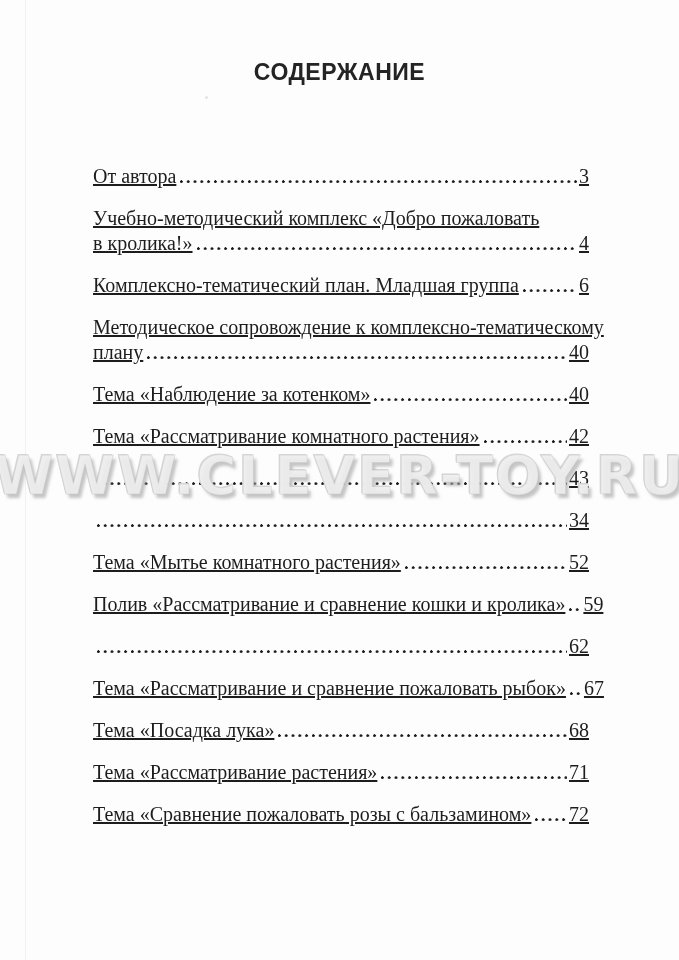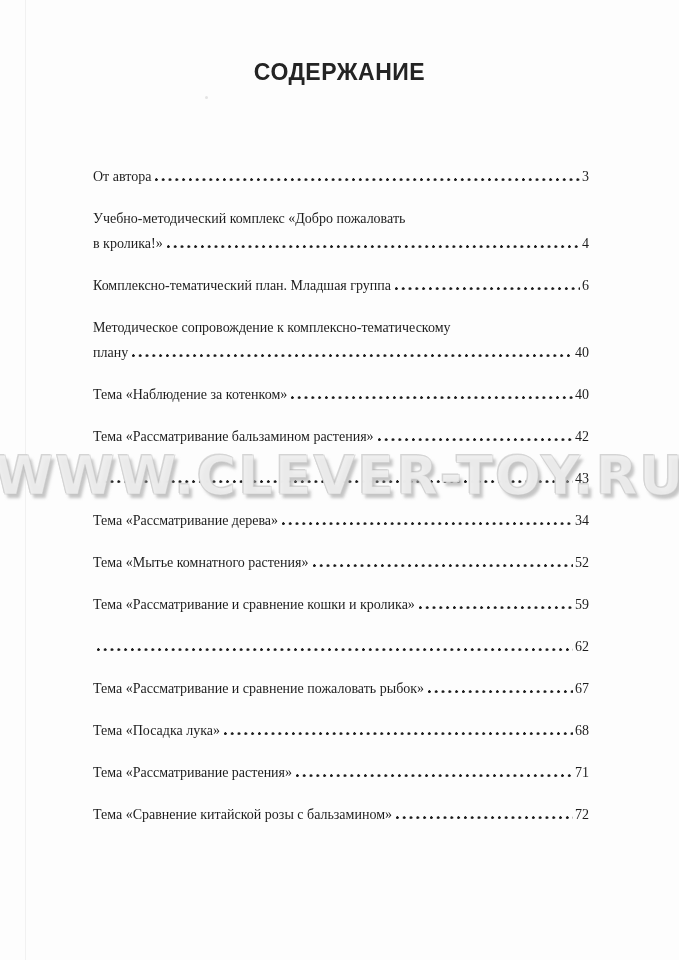--- a/index.html
+++ b/index.html
@@ -32,22 +32,23 @@
     font-family: "Liberation Sans", sans-serif;
     font-weight: bold;
     font-size: 23px;
     line-height: 28px;
     letter-spacing: 0.5px;
     color: #242424;
   }
   .toc { padding: 0 90px 0 93px; }
   .toc-entry {
     margin-bottom: 17px;
-    font-size: 14px;
+    font-size: 20px;
     line-height: 25px;
+    text-decoration: underline;
   }
   .toc-pre { white-space: nowrap; }
   .toc-pre:empty { display: none; }
   .toc-row { display: flex; align-items: baseline; }
   .toc-label { white-space: nowrap; }
   .toc-dots {
     flex: 1 1 auto;
     min-width: 12px;
     height: 3px;
     margin: 0 2px 0 4px;
@@ -124,57 +125,56 @@
     <div class="toc-row">
       <span class="toc-label">Тема «Наблюдение за котенком»</span>
       <span class="toc-dots"></span>
       <span class="toc-page">40</span>
     </div>
   </div>
 
   <div class="toc-entry">
 
     <div class="toc-row">
-      <span class="toc-label">Тема «Рассматривание бальзамином растения»</span>
+      <span class="toc-label">Тема «Рассматривание комнатного растения»</span>
       <span class="toc-dots"></span>
       <span class="toc-page">42</span>
     </div>
   </div>
 
   <div class="toc-entry">
 
     <div class="toc-row">
       <span class="toc-dots"></span>
       <span class="toc-page">43</span>
     </div>
   </div>
 
   <div class="toc-entry">
 
     <div class="toc-row">
-      <span class="toc-label">Тема «Рассматривание дерева»</span>
       <span class="toc-dots"></span>
       <span class="toc-page">34</span>
     </div>
   </div>
 
 
   <div class="toc-entry">
 
     <div class="toc-row">
       <span class="toc-label">Тема «Мытье комнатного растения»</span>
       <span class="toc-dots"></span>
       <span class="toc-page">52</span>
     </div>
   </div>
 
   <div class="toc-entry">
 
     <div class="toc-row">
-      <span class="toc-label">Тема «Рассматривание и сравнение кошки и кролика»</span>
+      <span class="toc-label">Полив «Рассматривание и сравнение кошки и кролика»</span>
       <span class="toc-dots"></span>
       <span class="toc-page">59</span>
     </div>
   </div>
 
   <div class="toc-entry">
 
     <div class="toc-row">
       <span class="toc-dots"></span>
       <span class="toc-page">62</span>
@@ -204,21 +204,21 @@
     <div class="toc-row">
       <span class="toc-label">Тема «Рассматривание растения»</span>
       <span class="toc-dots"></span>
       <span class="toc-page">71</span>
     </div>
   </div>
 
   <div class="toc-entry">
 
     <div class="toc-row">
-      <span class="toc-label">Тема «Сравнение китайской розы с бальзамином»</span>
+      <span class="toc-label">Тема «Сравнение пожаловать розы с бальзамином»</span>
       <span class="toc-dots"></span>
       <span class="toc-page">72</span>
     </div>
   </div>
 </div>
 
   <div class="watermark">WWW.CLEVER-TOY.RU</div>
 </div>
 
 </body></html>

